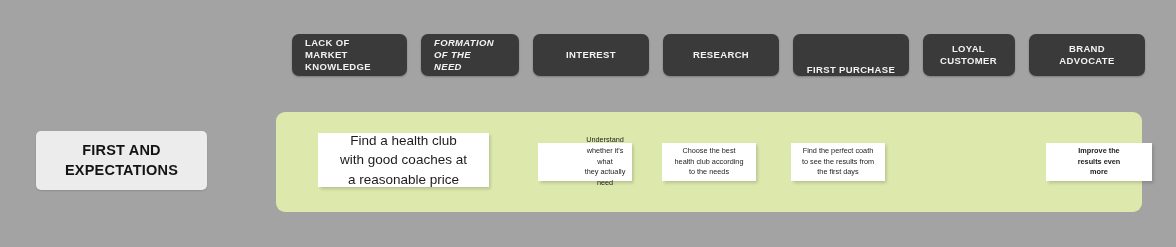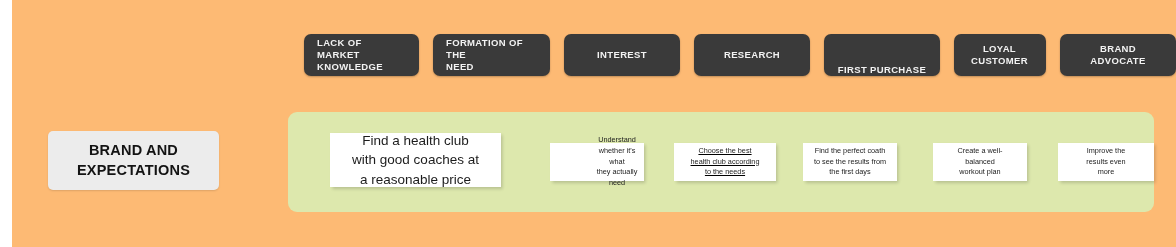--- a/index.html
+++ b/index.html
@@ -12,22 +12,21 @@
     height: 247px;
     position: relative;
     font-family: "Liberation Sans", sans-serif;
     overflow: hidden;
   }
 
   
   #journey-map {
     position: absolute;
     inset: 0;
-    background: #fdba74;
-    margin-left: 12px;
+    background: #a3a3a3;
   }
 
   
   .stage-header-row {
     position: absolute;
     top: 34px;
     left: 292px;
     height: 42px;
     display: flex;
     align-items: stretch;
@@ -51,21 +50,21 @@
     font-weight: bold;
     line-height: 1.28;
     letter-spacing: 0.35px;
     text-transform: uppercase;
     white-space: pre-line;
   }
   .stage-header.centered .stage-label { text-align: center; width: 100%; }
 
   
   .sh-0 { width: 115px; }
-  .sh-1 { width: 117px; }
+  .sh-1 { width: 98px; font-style: italic; }
   .sh-2 { width: 116px; }
   .sh-3 { width: 116px; }
   .sh-4 { width: 116px; align-items: flex-end; }
   .sh-5 { width: 92px; padding-left: 12px; }
   .sh-6 { width: 116px; }
 
   
   .row-label {
     position: absolute;
     left: 36px;
@@ -129,24 +128,24 @@
     line-height: 1.42;
   }
 
   
   .note-sm { top: 143px; height: 38px; }
   .note-sm .note-text {
     font-size: 7.3px;
     line-height: 1.5;
   }
   .note-1 { left: 538px; width: 94px; padding-left: 46px; }
-  .note-2 { left: 662px; width: 102px; text-decoration: underline; }
+  .note-2 { left: 662px; width: 94px; }
   .note-3 { left: 791px; width: 94px; }
   .note-4 { left: 921px; width: 94px; }
-  .note-5 { left: 1046px; width: 96px; }
+  .note-5 { left: 1046px; width: 106px; font-weight: bold; }
 </style>
 </head>
 <body>
 
 <div id="journey-map">
 
   <div class="stage-header-row">
     <div class="stage-header sh-0">
       <span class="stage-label">LACK OF MARKET
 KNOWLEDGE</span>
@@ -166,21 +165,21 @@
     </div>
     <div class="stage-header sh-5 centered">
       <span class="stage-label">LOYAL CUSTOMER</span>
     </div>
     <div class="stage-header sh-6 centered">
       <span class="stage-label">BRAND ADVOCATE</span>
     </div>
   </div>
 
   <div class="row-label">
-    <span class="row-label-text">BRAND AND
+    <span class="row-label-text">FIRST AND
 EXPECTATIONS</span>
   </div>
 
   <div class="row-band"></div>
 
   <div class="note-card note-0">
     <span class="note-text">Find a health club
 with good coaches at
 a reasonable price</span>
   </div>
@@ -192,24 +191,19 @@
   <div class="note-card note-sm note-2">
     <span class="note-text">Choose the best
 health club according
 to the needs</span>
   </div>
   <div class="note-card note-sm note-3">
     <span class="note-text">Find the perfect coath
 to see the results from
 the first days</span>
   </div>
-  <div class="note-card note-sm note-4">
-    <span class="note-text">Create a well-
-balanced
-workout plan</span>
-  </div>
   <div class="note-card note-sm note-5">
     <span class="note-text">Improve the
 results even
 more</span>
   </div>
 
 </div>
 
 </body></html>

